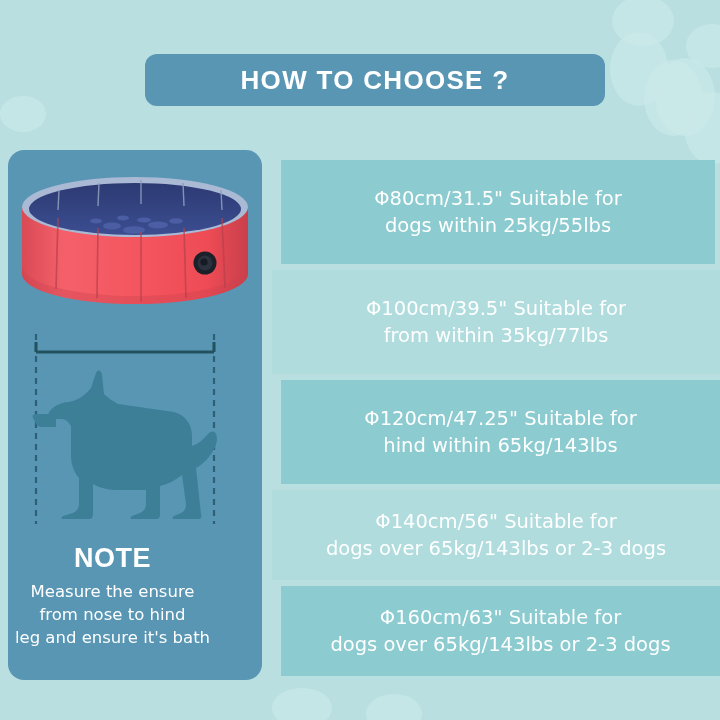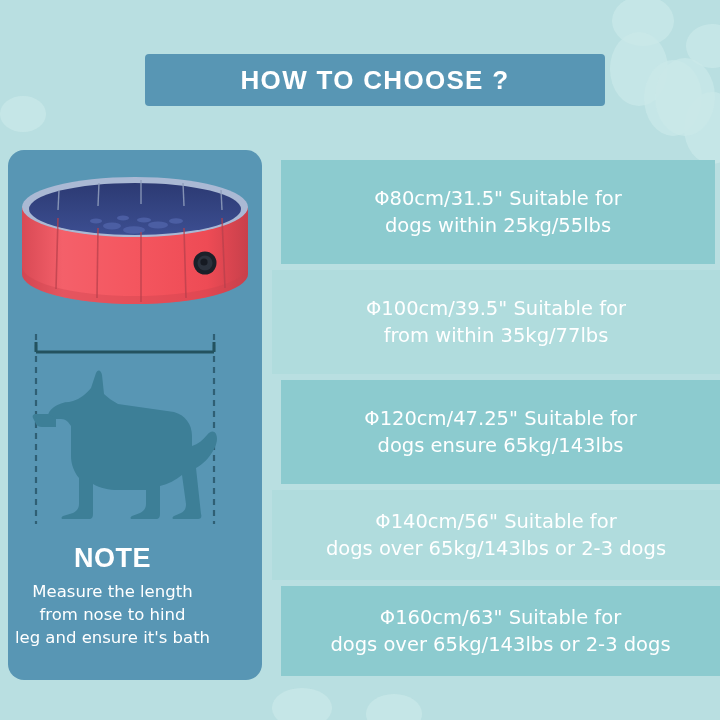--- a/index.html
+++ b/index.html
@@ -38,21 +38,21 @@
   }
 
   
   #header-banner {
     position: absolute;
     left: 145px;
     top: 54px;
     width: 460px;
     height: 52px;
     background: #5896b4;
-    border-radius: 4px;
+    border-radius: 12px;
     display: flex;
     align-items: center;
     justify-content: center;
   }
   #header-title {
     color: #ffffff;
     font-family: "Liberation Sans", sans-serif;
     font-weight: bold;
     font-size: 26px;
     letter-spacing: 1.3px;
@@ -185,21 +185,21 @@
     <div class="size-row light" style="left:272px;top:270px;width:448px;height:104px;">
       <div class="size-text">
         <span class="size-line">Φ100cm/39.5" Suitable for</span>
         <span class="size-line">from within 35kg/77lbs</span>
       </div>
     </div>
 
     <div class="size-row dark" style="left:281px;top:380px;width:439px;height:104px;">
       <div class="size-text">
         <span class="size-line">Φ120cm/47.25" Suitable for</span>
-        <span class="size-line">dogs ensure 65kg/143lbs</span>
+        <span class="size-line">hind within 65kg/143lbs</span>
       </div>
     </div>
 
     <div class="size-row light" style="left:272px;top:490px;width:448px;height:90px;">
       <div class="size-text">
         <span class="size-line">Φ140cm/56" Suitable for</span>
         <span class="size-line">dogs over 65kg/143lbs or 2-3 dogs</span>
       </div>
     </div>
 
@@ -328,21 +328,21 @@
                  L83 60
                  C78 66 72 71 65 73
                  Z"></path>
         <path d="M40 86 L28 86 C25 86 24 88 25 90 L28 96 C29 98 31 99 34 99 L48 99 L48 90 Z"></path>
       </g>
     </svg>
 
     <div id="note-block">
       <div id="note-heading">NOTE</div>
       <div id="note-body">
-        <span class="note-line">Measure the length</span>
+        <span class="note-line">Measure the ensure</span>
         <span class="note-line">from nose to hind</span>
         <span class="note-line">leg and ensure it's bath</span>
       </div>
     </div>
 
   </div>
 
 </div>
 
 </body></html>

